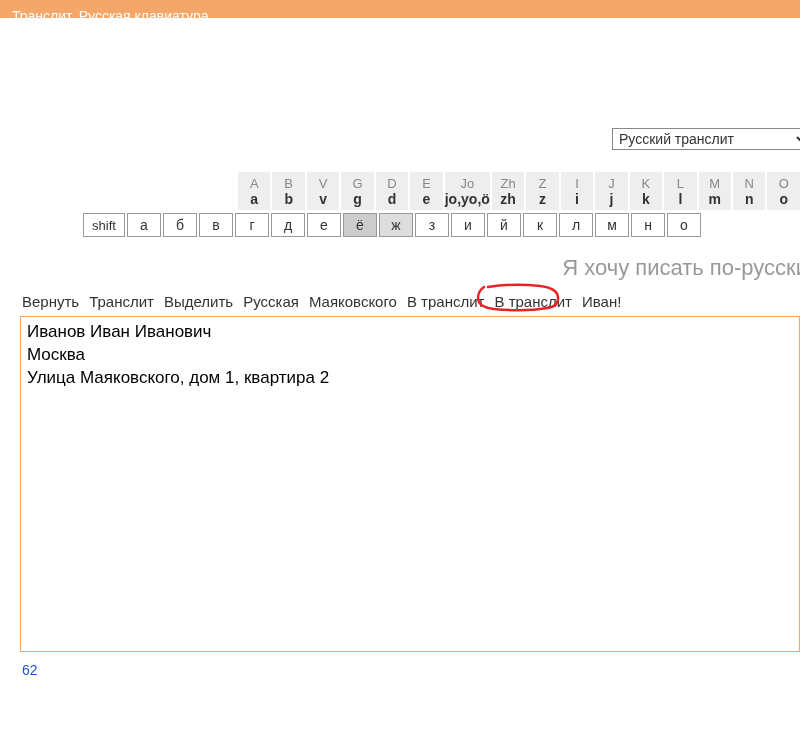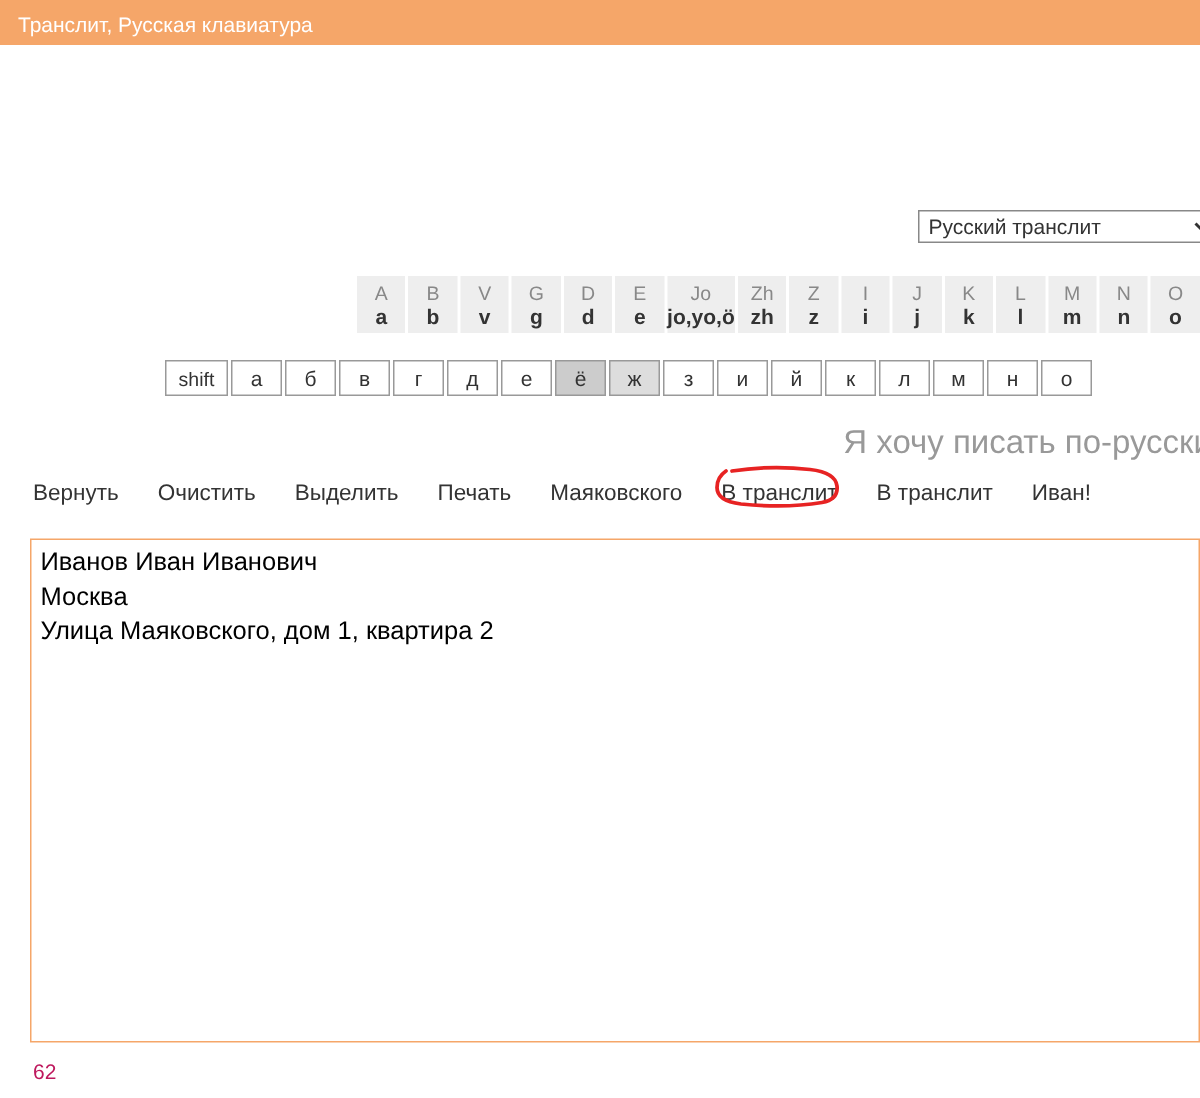--- a/index.html
+++ b/index.html
@@ -11,21 +11,21 @@
       font-family: Arial, Helvetica, sans-serif;
       background: #fff;
       width: 800px;
       overflow: hidden;
     }
     .header {
       background: #f5a669;
       color: #fff;
       padding: 8px 12px;
       font-size: 14px;
-      height: 30px;
+      height: 18px;
     }
     .spacer {
       height: 110px;
     }
     .mode-select-row {
       text-align: right;
       padding-right: 0;
       margin-bottom: 22px;
       padding-left: 36px;
     }
@@ -65,22 +65,22 @@
       font-size: 13px;
     }
     .keymap-cell .bold {
       font-weight: bold;
       color: #333;
       font-size: 14px;
     }
     .key-row {
       display: flex;
       gap: 2px;
-      padding-left: 110px;
-      margin-top: 18px;
+      padding-left: 83px;
+      margin-top: 3px;
     }
     .key-btn {
       border: 1px solid #999;
       background: #fff;
       width: 34px;
       height: 24px;
       font-size: 14px;
       color: #333;
       font-family: inherit;
       cursor: pointer;
@@ -101,55 +101,55 @@
       text-align: right;
       color: #999;
       font-size: 22px;
       padding: 18px 0 6px 0;
       margin-right: -8px;
       white-space: nowrap;
       overflow: hidden;
     }
     .toolbar {
       display: flex;
-      gap: 26px;
+      gap: 10px;
       padding: 6px 20px 6px 22px;
       font-size: 15px;
       color: #333;
       position: relative;
     }
     .toolbar .tool {
       cursor: pointer;
     }
     .circle-annot {
       position: absolute;
       left: 474px;
       top: -4px;
       width: 88px;
       height: 30px;
       pointer-events: none;
     }
     .editor {
-      margin: 16px 0 0 20px;
+      margin: 0 0 0 20px;
       border: 1px solid #f5a669;
       min-height: 336px;
       width: 780px;
       padding: 4px 6px;
       font-size: 17px;
       line-height: 1.35;
       color: #000;
       font-family: Arial, Helvetica, sans-serif;
       resize: none;
       outline: none;
       white-space: pre-wrap;
     }
     .counter {
       padding: 6px 0 0 22px;
       font-size: 14px;
-      color: #be185d;
+      color: #1d4ed8;
     }
   </style>
 </head>
 <body>
 
 
 
 <div class="header">
   <span>Транслит, Русская клавиатура</span>
 </div>
@@ -247,23 +247,23 @@
     <button class="key-btn">л</button>
     <button class="key-btn">м</button>
     <button class="key-btn">н</button>
     <button class="key-btn">о</button>
   </div>
 
 <div class="tagline">Я хочу писать по-русски</div>
 
 <div class="toolbar" id="toolbar">
   <span class="tool">Вернуть</span>
-    <span class="tool">Очистить</span>
+    <span class="tool">Транслит</span>
     <span class="tool">Выделить</span>
-    <span class="tool">Печать</span>
+    <span class="tool">Русская</span>
     <span class="tool">Маяковского</span>
     <span class="tool">В транслит</span>
     <span class="tool">В транслит</span>
     <span class="tool">Иван!</span>
     <svg class="circle-annot" viewBox="0 0 88 30">
     <path d="M 10 4 Q 4 8 4 15 Q 4 24 20 26 Q 50 29 74 25 Q 85 23 84 14 Q 83 5 66 3 Q 40 0 14 4" stroke="#e72323" stroke-width="2.5" fill="none" stroke-linecap="round"></path>
   </svg>
 </div>
 
 <textarea class="editor" id="editor" style="">Иванов Иван Иванович

